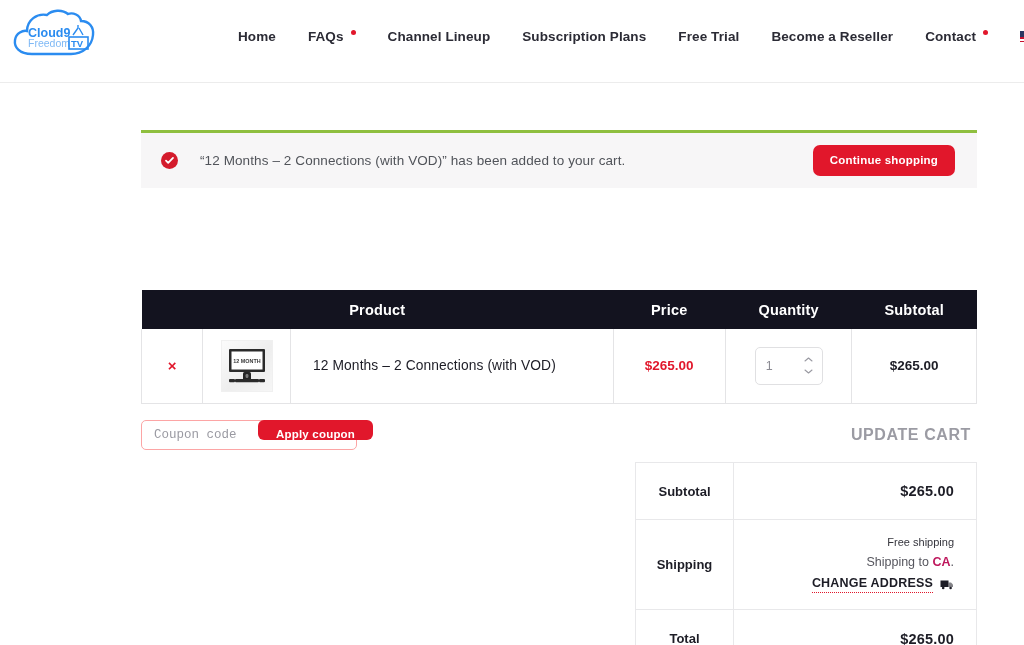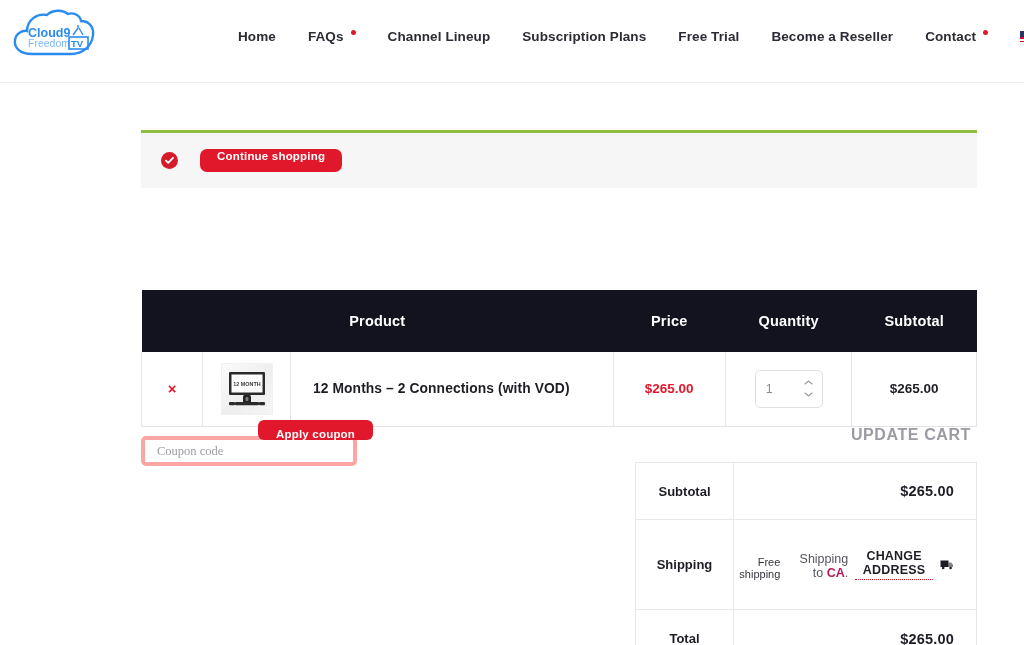--- a/index.html
+++ b/index.html
@@ -120,38 +120,38 @@
     border: none;
     border-radius: 6px;
     font-family: "Liberation Sans", sans-serif;
     font-weight: bold;
     cursor: pointer;
     white-space: nowrap;
     letter-spacing: 0.2px;
   }
   .btn-continue {
     font-size: 11.5px;
-    padding: 1px 17px 10px;
+    padding: 9px 17px 10px;
     border-radius: 7px;
   }
 
   
   .cart-table {
     position: absolute;
     left: 141px; top: 207px;
     width: 836px;
     border-collapse: collapse;
     table-layout: fixed;
   }
   .cart-table thead th {
     background: #13131f;
     color: #ffffff;
     font-size: 14.5px;
     font-weight: bold;
-    height: 62px;
+    height: 39px;
     letter-spacing: 0.2px;
     padding: 0;
     text-align: center;
   }
   .cart-table tbody td {
     border: 1px solid #e4e4e6;
     border-top: none;
     height: 74px;
     padding: 0;
     vertical-align: middle;
@@ -179,21 +179,21 @@
     width: 52px; height: 52px;
     margin: 0 auto;
     background: linear-gradient(135deg,#fbfbfb 0%, #eeeeee 55%, #f6f6f6 100%);
     border: 1px solid #f0f0f0;
     display: flex; align-items: center; justify-content: center;
   }
   .thumb svg { display: block; }
   .prod-name {
     padding-left: 22px;
     font-size: 13.8px;
-    font-weight: bold;
+    font-weight: normal;
     color: #1d1d26;
     letter-spacing: 0.1px;
   }
   .cell-price {
     text-align: center;
     color: #e1172b;
     font-weight: bold;
     font-size: 13.5px;
   }
   .cell-sub {
@@ -236,29 +236,28 @@
   .coupon-row {
     position: absolute;
     left: 141px; top: 337px;
     width: 836px;
     height: 32px;
   }
   .coupon-input {
     position: absolute;
     left: 0; top: 0;
     width: 216px; height: 30px;
-    border: 4px solid #fca5a5;
+    border: 1px solid #fca5a5;
     border-radius: 5px;
     background: #ffffff;
     padding: 0 12px;
-    font-family: Liberation Serif, serif;
+    font-family: Liberation Mono, monospace;
     font-size: 12.5px;
     color: #55555d;
     outline: none;
-    margin-top: 16px;
   }
   .coupon-input::placeholder { color: #9a9aa2; }
   .btn-apply {
     position: absolute;
     left: 117px; top: 0;
     font-size: 11.5px;
     padding: 8px 18px 0;
     border-radius: 6px;
   }
   .update-cart {
@@ -305,21 +304,21 @@
   .row-total th, .row-total td { height: 58px; }
 
   .amt {
     font-size: 14.5px;
     font-weight: bold;
     color: #1d1d26;
     letter-spacing: 0.2px;
   }
   .ship-stack {
     display: flex;
-    flex-direction: row;
+    flex-direction: column;
     align-items: flex-end;
     gap: 7px;
     padding: 2px 0;
   }
   .free-ship {
     font-size: 11px;
     color: #34343c;
   }
   .ship-to {
     font-size: 12.5px;
@@ -396,20 +395,21 @@
   </header>
 
   <div class="content">
 
     <div class="notice">
       <span class="notice-icon">
         <svg width="11" height="11" viewBox="0 0 11 11">
           <path d="M2 5.6 L4.2 7.8 L9 2.9" fill="none" stroke="#ffffff" stroke-width="1.8" stroke-linecap="round" stroke-linejoin="round"></path>
         </svg>
       </span>
+      <span class="notice-text">“12 Months – 2 Connections (with VOD)” has been added to your cart.</span>
       <button class="btn-red btn-continue">Continue shopping</button>
     </div>
 
     <table class="cart-table">
       <colgroup>
         <col class="col-remove">
           <col class="col-thumb">
           <col class="col-name">
         <col class="col-price">
           <col class="col-qty">

